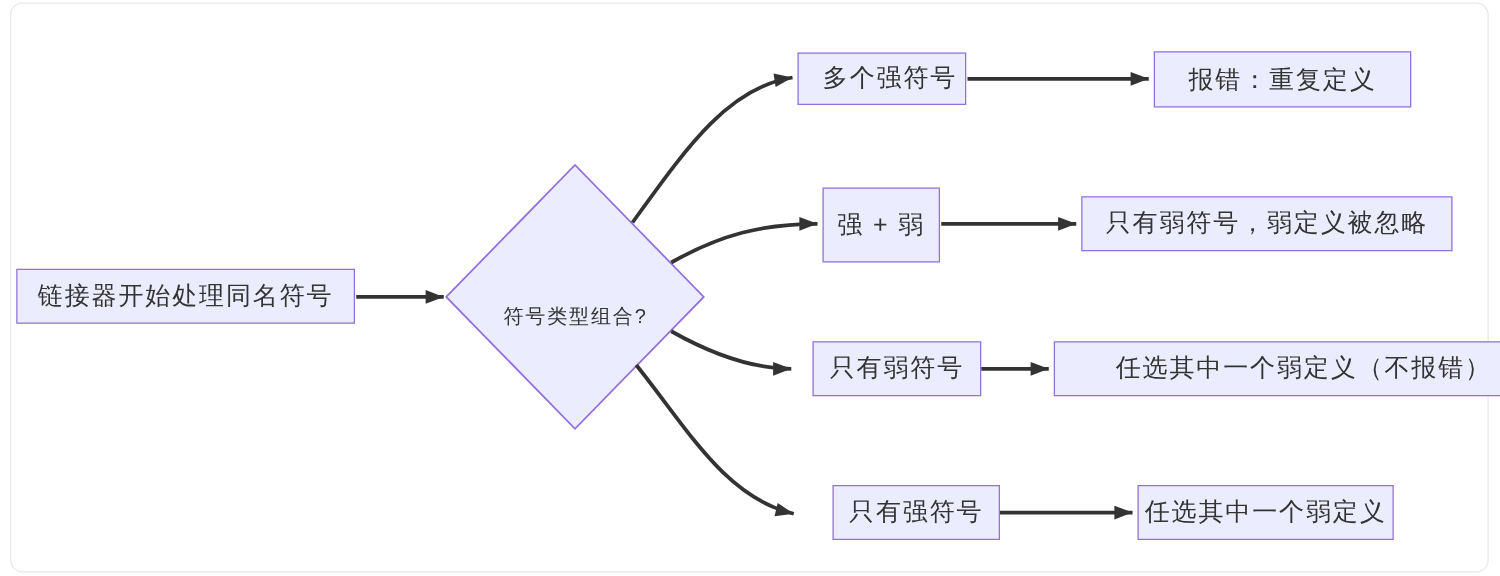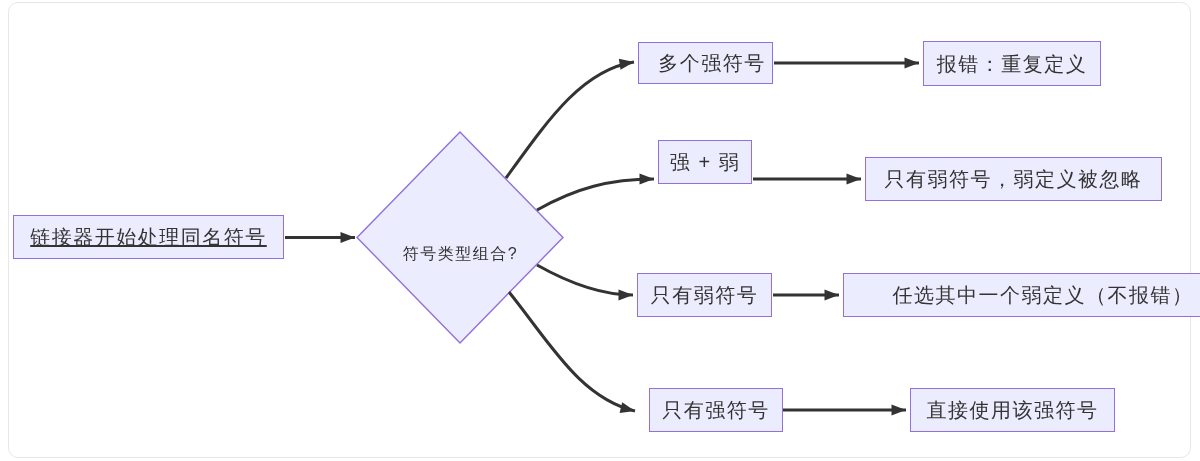--- a/index.html
+++ b/index.html
@@ -67,26 +67,26 @@
     left: 358px; top: 246px;
     width: 205px;
     text-align: center;
     color: var(--text-color);
     font-size: 16px;
     letter-spacing: 1.5px;
     white-space: nowrap;
     line-height: 1;
   }
   
-  #n-start { left: 13px;  top: 215px; width: 271px; height: 44px; text-decoration: underline; }
+  #n-start { left: 13px;  top: 215px; width: 271px; height: 44px; }
   #n-b1    { left: 638px; top: 42px;  width: 135px; height: 42px; padding-left: 13px; }
-  #n-b2    { left: 658px; top: 140px; width: 94px;  height: 44px; }
-  #n-b3    { left: 637px; top: 273px; width: 135px; height: 44px; }
-  #n-b4    { left: 649px; top: 388px; width: 134px; height: 44px; text-align: right; }
-  #n-r1    { left: 923px; top: 41px;  width: 178px; height: 45px; }
+  #n-b2    { left: 658px; top: 150px; width: 94px;  height: 60px; }
+  #n-b3    { left: 650px; top: 273px; width: 135px; height: 44px; }
+  #n-b4    { left: 666px; top: 388px; width: 134px; height: 44px; text-align: right; }
+  #n-r1    { left: 923px; top: 41px;  width: 206px; height: 45px; }
   #n-r2    { left: 865px; top: 157px; width: 297px; height: 44px; }
   #n-r3    { left: 843px; top: 273px; width: 400px; height: 44px; }
   #n-r4    { left: 910px; top: 388px; width: 205px; height: 44px; }
 </style>
 </head>
 <body>
 
 <div class="canvas">
 
   <div class="frame"></div>
@@ -135,16 +135,16 @@
   <div class="node" id="n-r1">
     <span class="node-label">报错：重复定义</span>
   </div>
   <div class="node" id="n-r2">
     <span class="node-label">只有弱符号，弱定义被忽略</span>
   </div>
   <div class="node" id="n-r3">
     <span class="node-label">任选其中一个弱定义（不报错）</span>
   </div>
   <div class="node" id="n-r4">
-    <span class="node-label">直接使用该强符号</span>
+    <span class="node-label">任选其中一个弱定义</span>
   </div>
 
 </div>
 
 </body></html>

